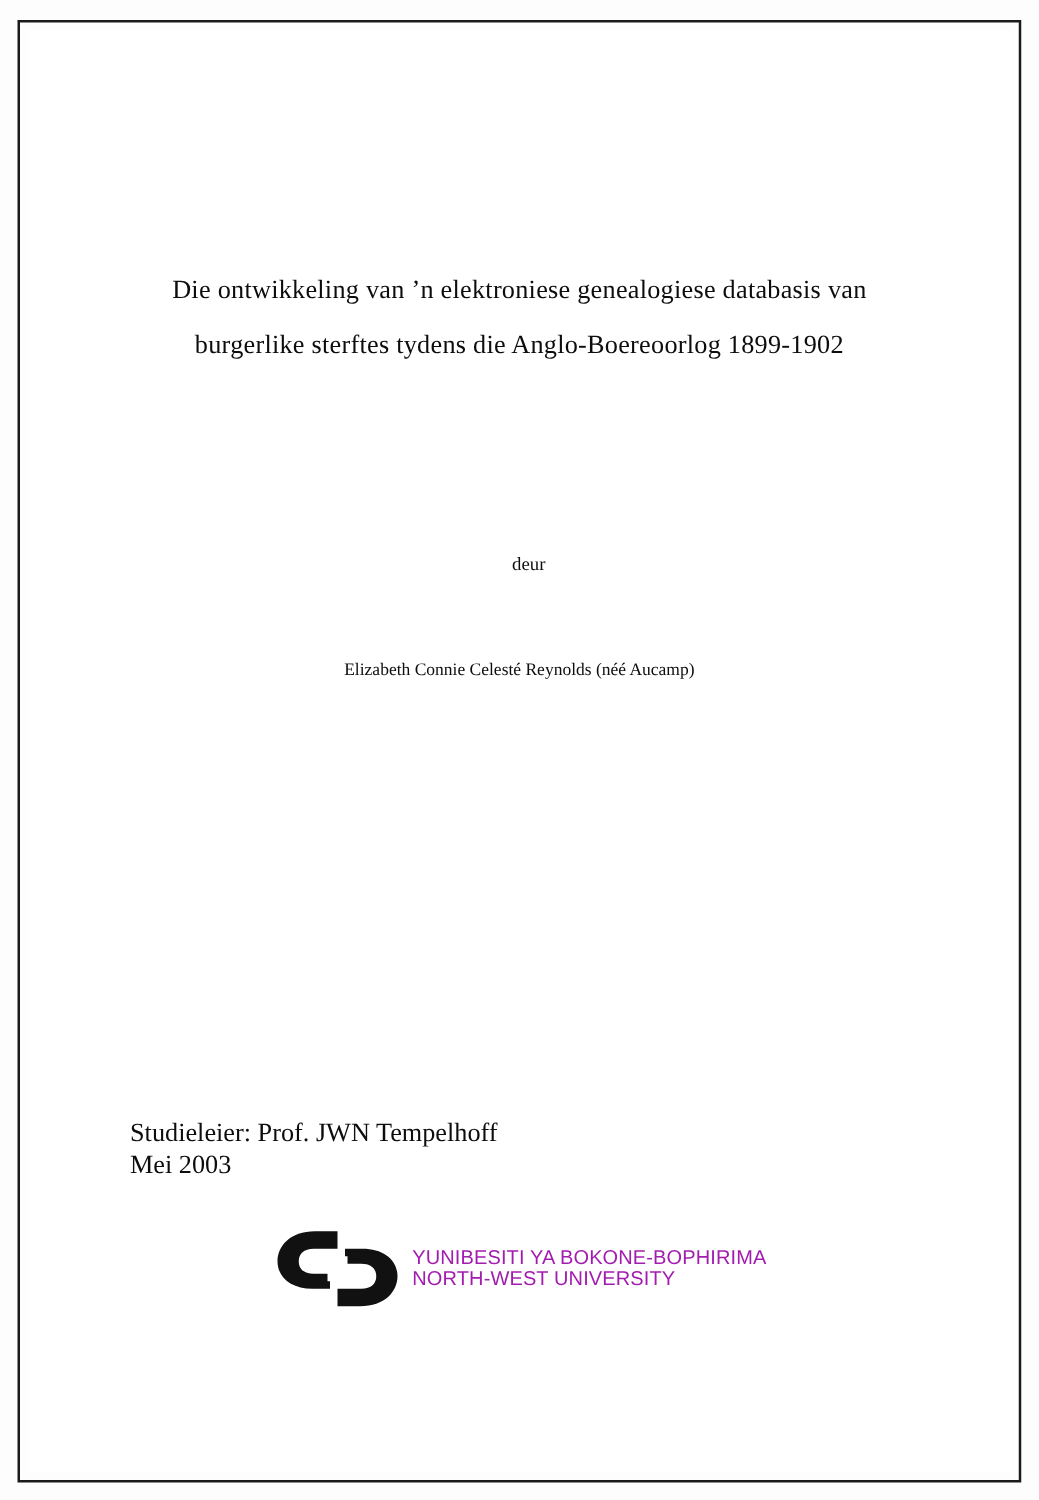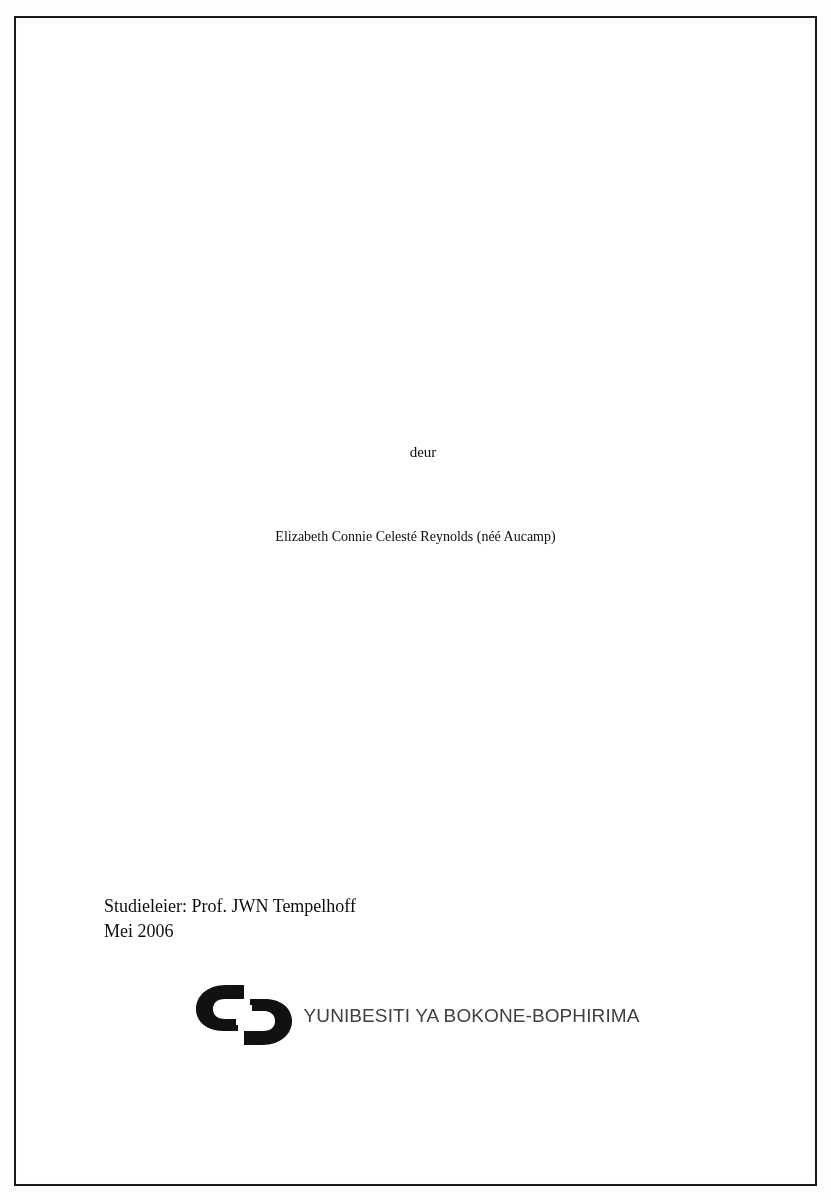--- a/index.html
+++ b/index.html
@@ -82,21 +82,21 @@
   .abstract-block .last-line {
     text-align: left;
   }
   .abstract-block em {
     font-style: italic;
   }
   .supervisor-block {
     position: absolute;
     left: 82px;
     top: 870px;
-    font-size: 18px;
+    font-size: 21px;
     line-height: 25px;
     text-align: left;
   }
   .logo-wrap {
     position: absolute;
     left: 0;
     right: 0;
     top: 955px;
     display: flex;
     justify-content: center;
@@ -107,52 +107,57 @@
     align-items: center;
     gap: 8px;
   }
   .logo-mark {
     width: 104px;
     height: 72px;
     flex: none;
   }
   .logo-text {
     font-family: "Liberation Sans", sans-serif;
-    font-size: 19px;
+    font-size: 16px;
     line-height: 17px;
     letter-spacing: 0.1px;
-    color: #404040;
+    color: #a21caf;
     white-space: nowrap;
   }
 </style>
 </head>
 <body>
 
 <div class="page">
   <div class="scan-frame"></div>
   <div class="sheet">
 
+    <div class="title-block">
+      <div class="title-line">Die ontwikkeling van ’n elektroniese genealogiese databasis van</div>
+      <div class="title-line">burgerlike sterftes tydens die Anglo-Boereoorlog 1899-1902</div>
+    </div>
 
     <div class="deur">deur</div>
 
     <div class="author">Elizabeth Connie Celesté Reynolds (néé Aucamp)</div>
 
 
     <div class="supervisor-block">
       <div>Studieleier: Prof. JWN Tempelhoff</div>
-      <div>Mei 2006</div>
+      <div>Mei 2003</div>
     </div>
 
     <div class="logo-wrap">
       <div class="logo-inner">
         <svg class="logo-mark" viewBox="0 0 104 72">
           <path d="M34 6 C14 6 4 18 4 30 C4 43 15 52 32 52 L46 52 L46 40 L33 40 C25 40 21 36 21 30 C21 24 25 20 33 20 L52 20 L52 6 Z" fill="#111111"></path>
           <path d="M70 66 C90 66 100 54 100 42 C100 29 89 20 72 20 L58 20 L58 32 L71 32 C79 32 83 36 83 42 C83 48 79 52 71 52 L52 52 L52 66 Z" fill="#111111"></path>
           <rect x="44" y="26" width="16" height="20" fill="#ffffff"></rect>
         </svg>
         <div class="logo-text">
           <div>YUNIBESITI YA BOKONE-BOPHIRIMA</div>
+          <div>NORTH-WEST UNIVERSITY</div>
         </div>
       </div>
     </div>
 
   </div>
 </div>
 
 </body></html>

